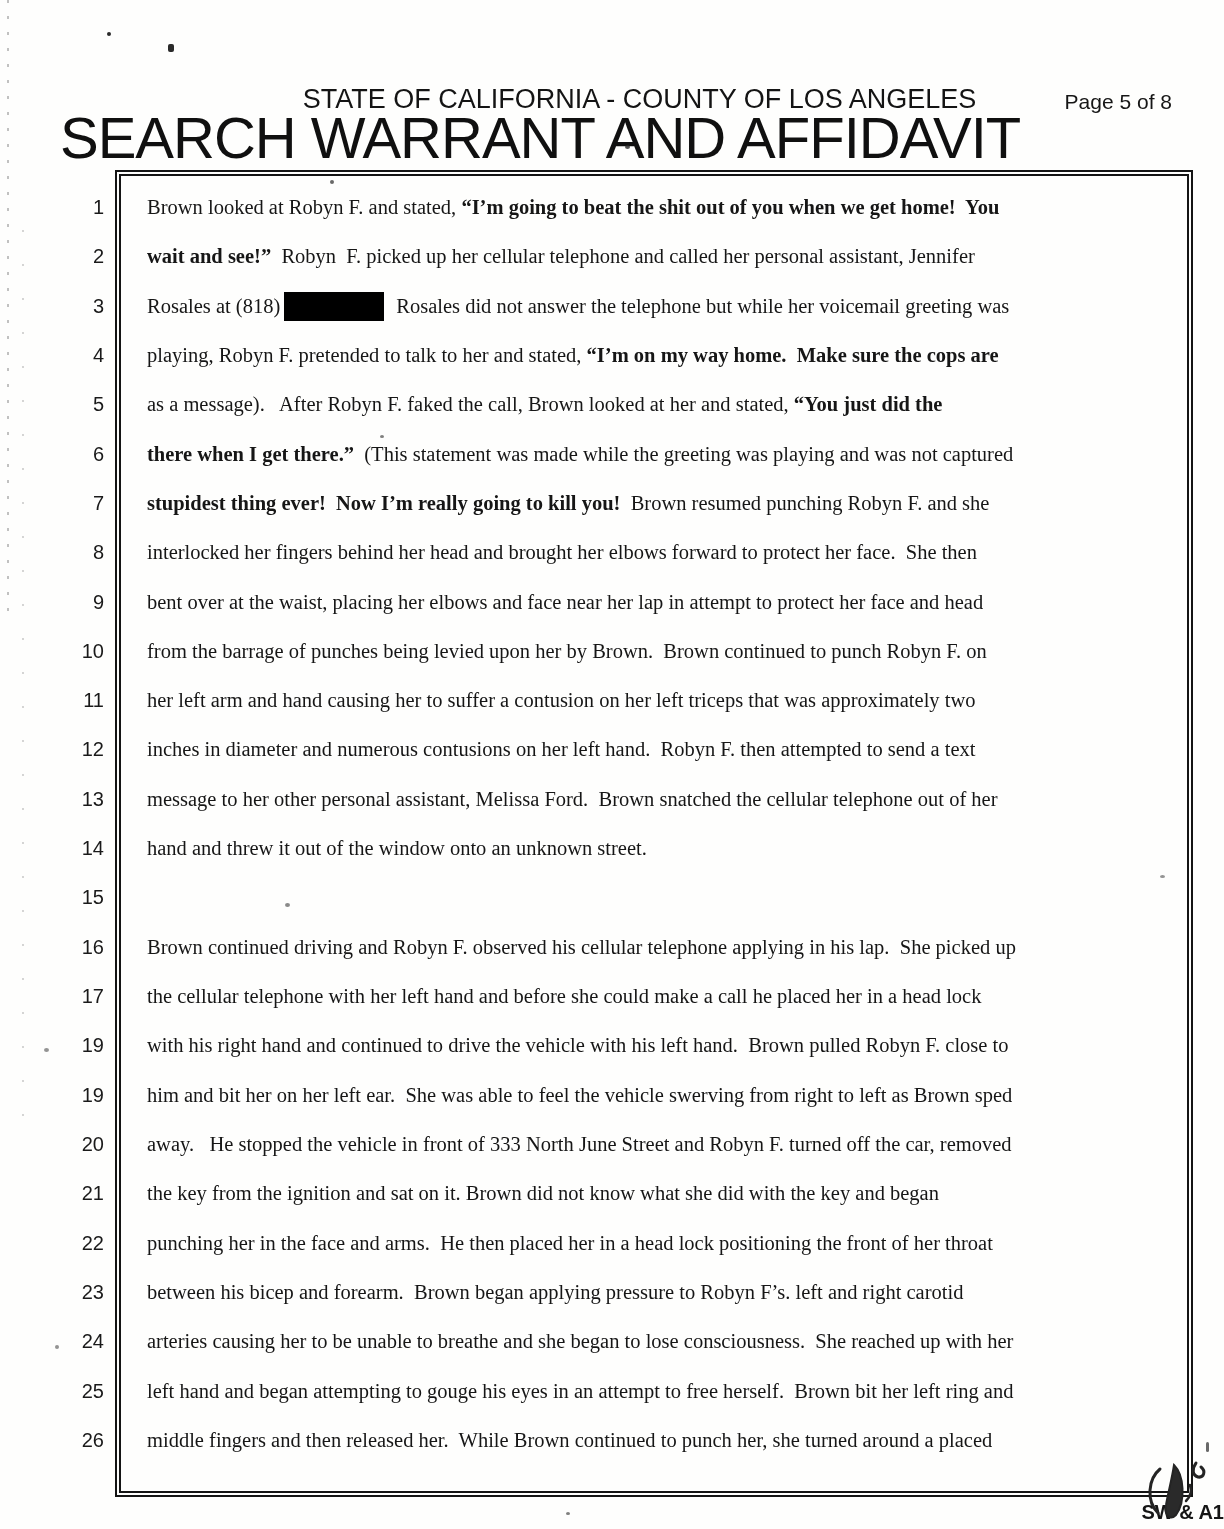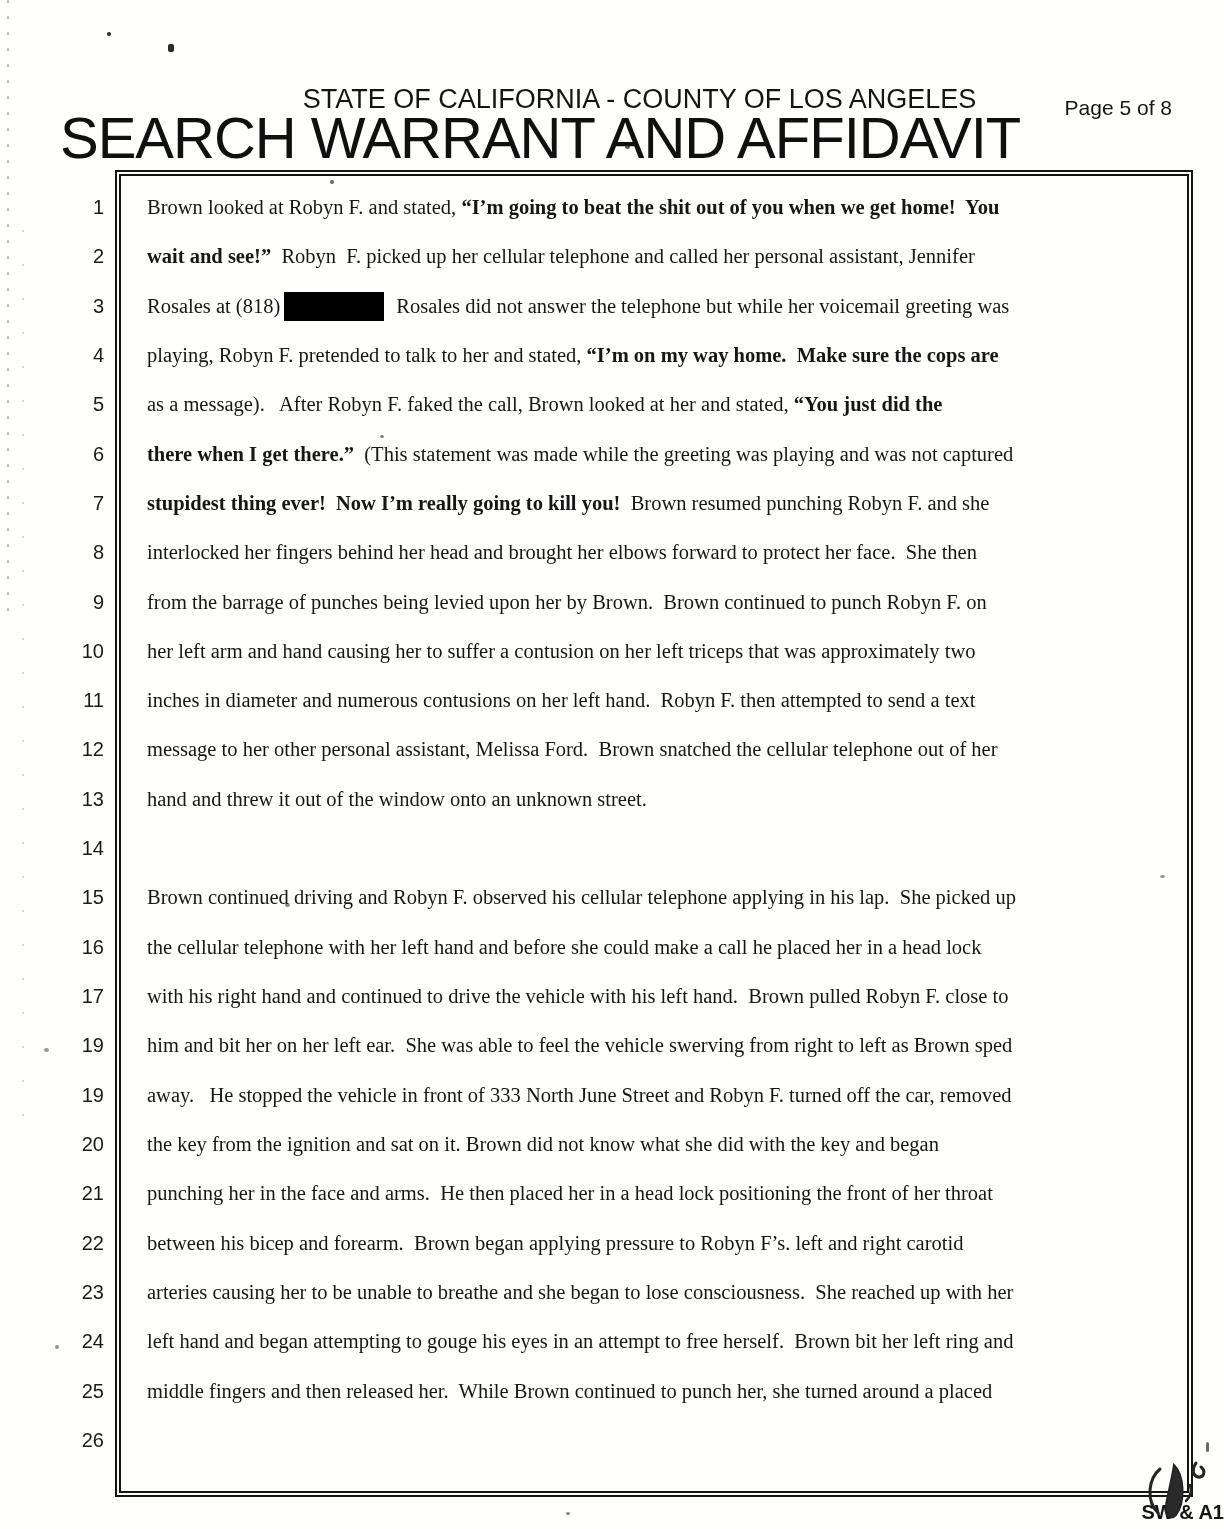--- a/index.html
+++ b/index.html
@@ -23,21 +23,21 @@
   }
   .hdr-title{
     position:absolute;top:104px;left:0;width:100%;
     text-align:left;
     font-family:"Liberation Sans", sans-serif;
     font-size:58px;letter-spacing:-1px;
     padding-left:60px;box-sizing:border-box;
     color:#101010;
   }
   .hdr-page{
-    position:absolute;top:96px;right:52px;
+    position:absolute;top:90px;right:52px;
     font-family:"Liberation Sans", sans-serif;
     font-size:21px;color:#161616;
   }
   
   .doc-box{
     position:absolute;
     left:115px;top:170px;
     width:1078px;height:1327px;
     border:6px double #141414;
     box-sizing:border-box;
@@ -132,20 +132,21 @@
     </div>
   <div class="doc-lines">
       <div class="text-row"><span>Brown looked at Robyn F. and stated, </span><span class="quote">“I’m going to beat the shit out of you when we get home!  You</span></div>
       <div class="text-row"><span class="quote">wait and see!”</span><span>  Robyn  F. picked up her cellular telephone and called her personal assistant, Jennifer</span></div>
       <div class="text-row"><span>Rosales at (818)</span><span class="redaction" style="background: rgb(0, 0, 0);"></span><span>Rosales did not answer the telephone but while her voicemail greeting was</span></div>
       <div class="text-row"><span>playing, Robyn F. pretended to talk to her and stated, </span><span class="quote">“I’m on my way home.  Make sure the cops are</span></div>
       <div class="text-row"><span>as a message).   After Robyn F. faked the call, Brown looked at her and stated, </span><span class="quote">“You just did the</span></div>
       <div class="text-row"><span class="quote">there when I get there.”</span><span>  (This statement was made while the greeting was playing and was not captured</span></div>
       <div class="text-row"><span class="quote">stupidest thing ever!  Now I’m really going to kill you!</span><span>  Brown resumed punching Robyn F. and she</span></div>
       <div class="text-row"><span>interlocked her fingers behind her head and brought her elbows forward to protect her face.  She then</span></div>
+      <div class="text-row"><span>bent over at the waist, placing her elbows and face near her lap in attempt to protect her face and head</span></div>
       <div class="text-row"><span>from the barrage of punches being levied upon her by Brown.  Brown continued to punch Robyn F. on</span></div>
       <div class="text-row"><span>her left arm and hand causing her to suffer a contusion on her left triceps that was approximately two</span></div>
       <div class="text-row"><span>inches in diameter and numerous contusions on her left hand.  Robyn F. then attempted to send a text</span></div>
       <div class="text-row"><span>message to her other personal assistant, Melissa Ford.  Brown snatched the cellular telephone out of her</span></div>
       <div class="text-row"><span>hand and threw it out of the window onto an unknown street.</span></div>
       <div class="text-row"></div>
       <div class="text-row"><span>Brown continued driving and Robyn F. observed his cellular telephone applying in his lap.  She picked up</span></div>
       <div class="text-row"><span>the cellular telephone with her left hand and before she could make a call he placed her in a head lock</span></div>
       <div class="text-row"><span>with his right hand and continued to drive the vehicle with his left hand.  Brown pulled Robyn F. close to</span></div>
       <div class="text-row"><span>him and bit her on her left ear.  She was able to feel the vehicle swerving from right to left as Brown sped</span></div>

